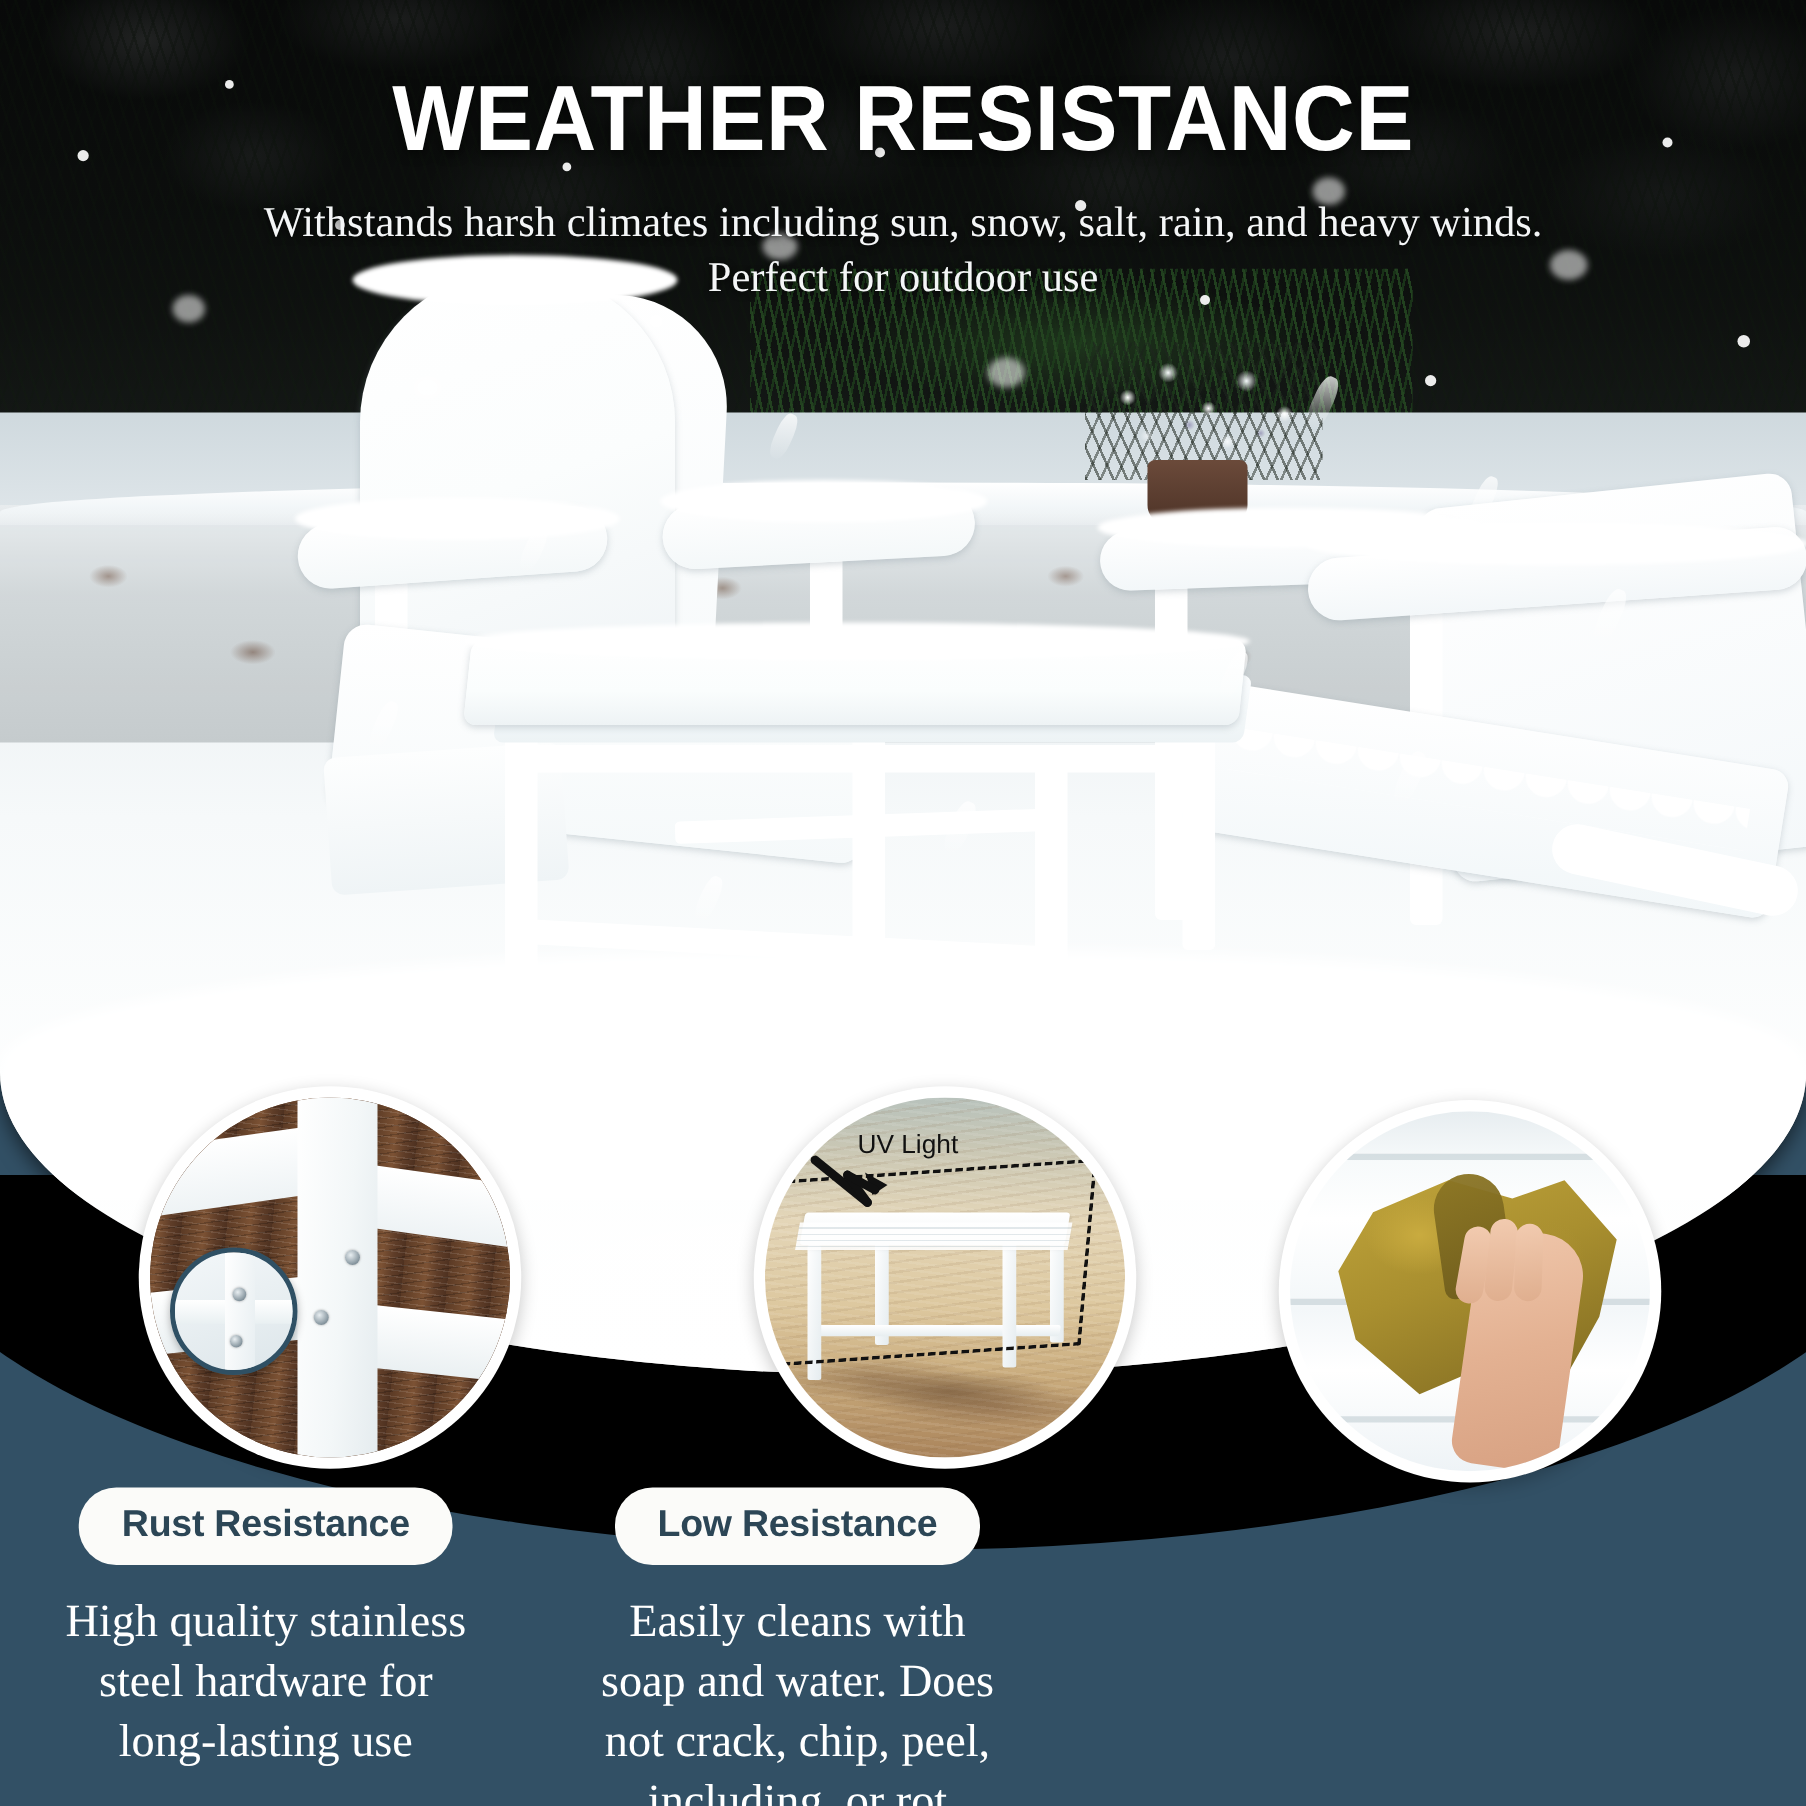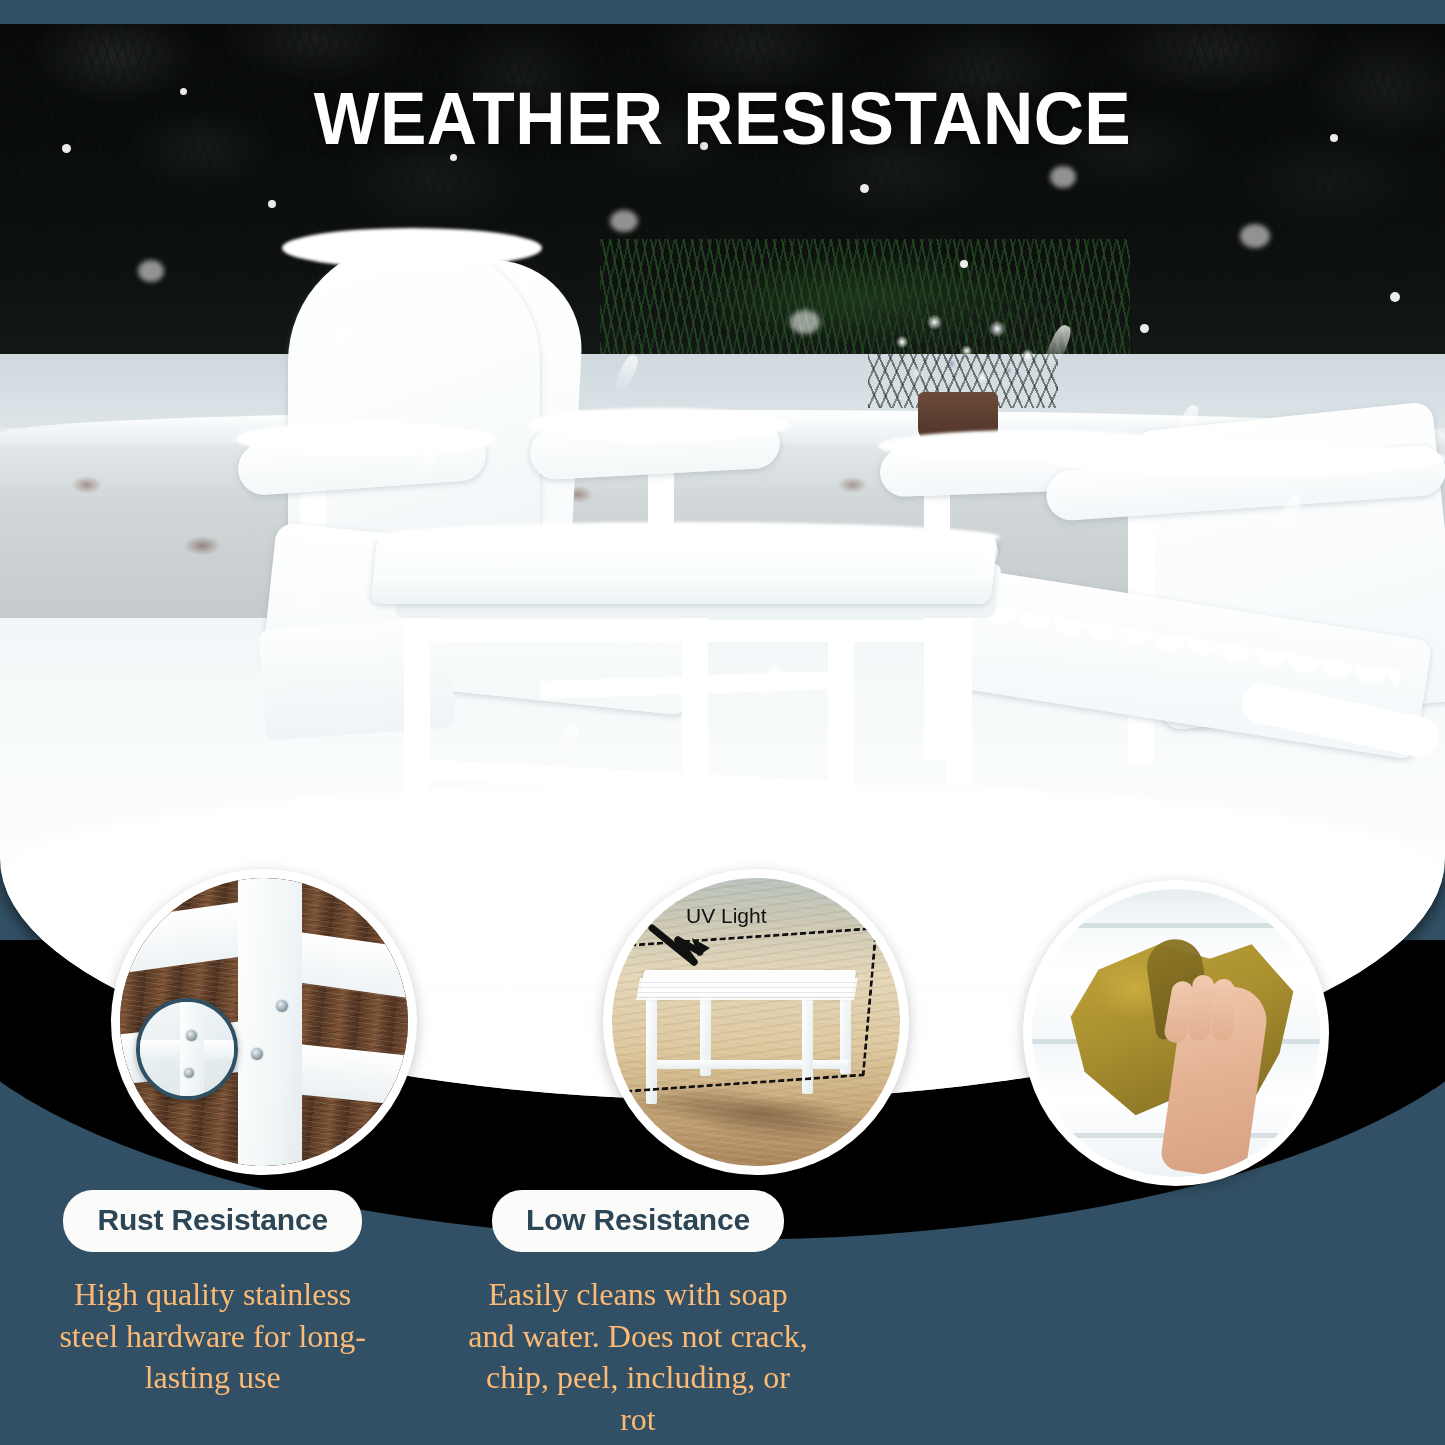--- a/index.html
+++ b/index.html
@@ -36,21 +36,20 @@
     width:1445px; height:1100px;
     overflow:hidden;
     z-index:2;
     border-radius:0 0 50% 50% / 0 0 22% 22%;
     box-shadow:0 6px 16px rgba(0,0,0,.55);
   }
   .hero-inner {
     position:absolute; inset:0;
     background:#404040;
     overflow:hidden;
-    margin-top:24px;
   }
 
   
   .forest {
     position:absolute; left:0; top:0; width:100%; height:520px;
     background:
       radial-gradient(ellipse 120px 70px at 8% 6%, rgba(190,195,195,.30), transparent 70%),
       radial-gradient(ellipse 140px 60px at 22% 3%, rgba(175,180,180,.26), transparent 70%),
       radial-gradient(ellipse 110px 80px at 36% 10%, rgba(160,168,168,.22), transparent 72%),
       radial-gradient(ellipse 150px 70px at 52% 4%, rgba(180,186,186,.25), transparent 70%),
@@ -484,23 +483,23 @@
     font-weight:700;
     font-size:30px;
     letter-spacing:-.2px;
     padding:13px 34px 15px;
     border-radius:30px;
   }
   .desc {
     margin:22px auto 0;
     width:80%;
     font-family:"Liberation Serif", serif;
-    font-size:32px;
+    font-size:37px;
     line-height:1.30;
-    color:#fdba74;
+    color:#ffffff;
   }
 </style>
 </head>
 <body>
 
 <div id="page">
 
   <div class="black-band"></div>
 
   <div class="hero">
@@ -578,20 +577,21 @@
       <div class="streak" style="left:980px;top:520px;width:14px;height:40px;"></div>
       <div class="streak" style="left:1120px;top:600px;width:16px;height:44px;"></div>
       <div class="streak" style="left:620px;top:330px;width:14px;height:38px;"></div>
       <div class="streak" style="left:420px;top:420px;width:14px;height:38px;"></div>
       <div class="streak" style="left:300px;top:560px;width:14px;height:40px;"></div>
       <div class="streak" style="left:760px;top:640px;width:16px;height:44px;"></div>
       <div class="streak" style="left:560px;top:700px;width:14px;height:38px;"></div>
 
       <div class="hero-text">
         <div class="title">WEATHER RESISTANCE</div>
+        <div class="subtitle">Withstands harsh climates including sun, snow, salt, rain, and heavy winds. Perfect for outdoor use</div>
       </div>
 
     </div>
   </div>
 
   <div class="circles">
 
     <div class="circ" id="circ1">
       <div class="circ-in">
         <div class="deck"></div>

